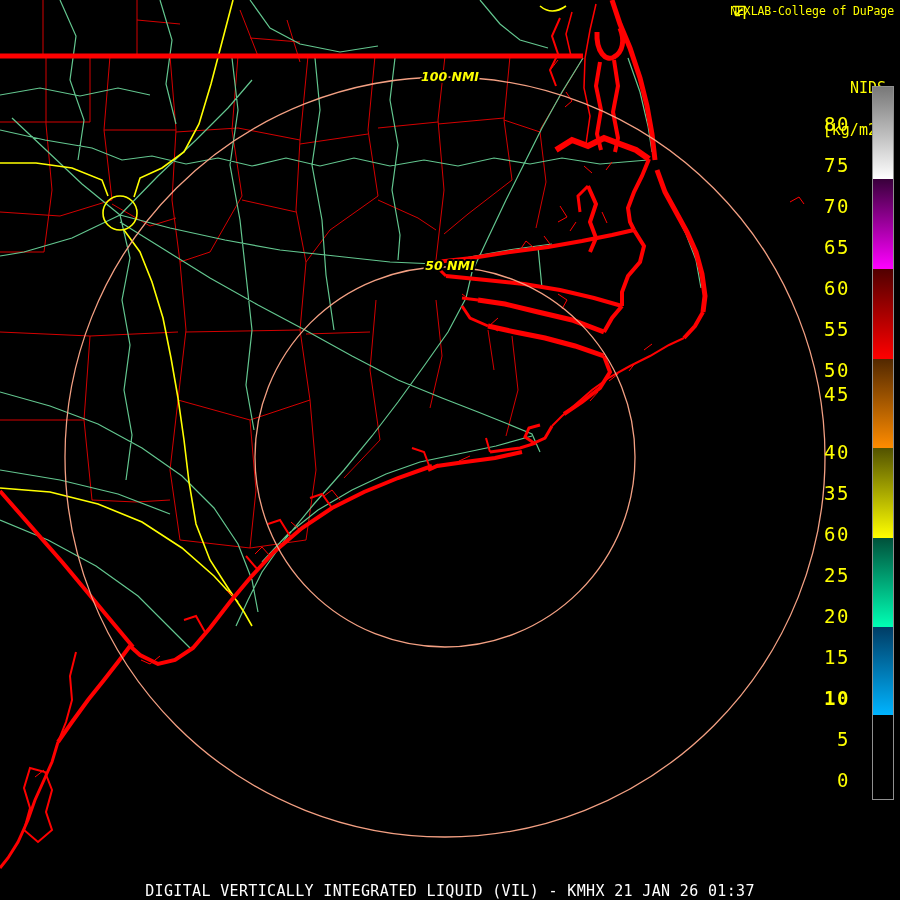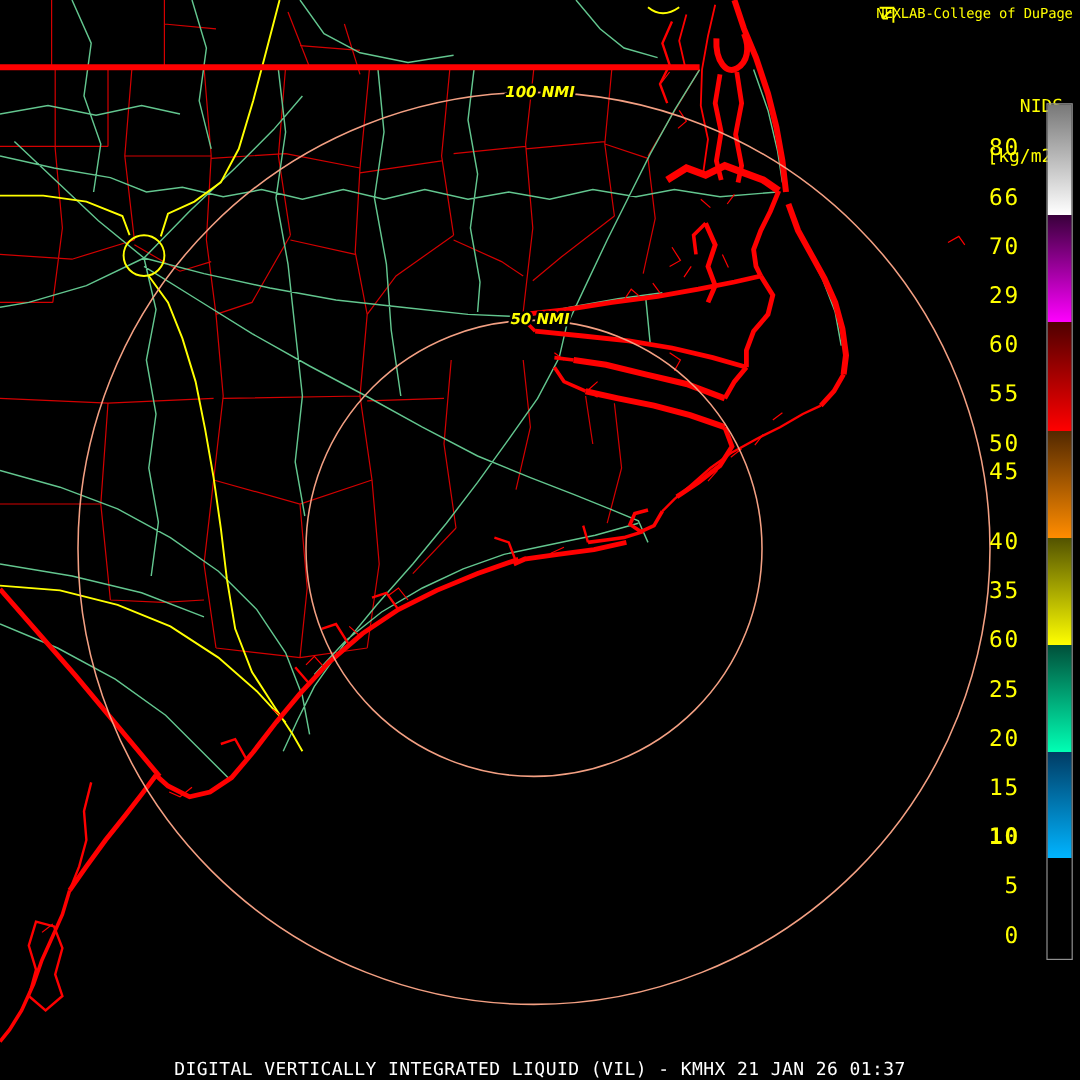--- a/index.html
+++ b/index.html
@@ -152,23 +152,23 @@
   </div>
 
   <div class="legend-head">
     <div>NIDS</div>
     <div>[kg/m2]</div>
   </div>
 
   <div id="colorbar" style="background: linear-gradient(rgb(120, 120, 120) 0%, rgb(255, 255, 255) 12.9%, rgb(56, 0, 58) 12.9%, rgb(255, 0, 255) 25.5%, rgb(80, 0, 0) 25.5%, rgb(255, 0, 0) 38.2%, rgb(82, 40, 0) 38.2%, rgb(255, 140, 0) 50.7%, rgb(82, 82, 0) 50.7%, rgb(255, 255, 0) 63.3%, rgb(0, 80, 58) 63.3%, rgb(0, 255, 180) 75.8%, rgb(0, 60, 100) 75.8%, rgb(0, 180, 255) 88.2%, rgb(0, 0, 0) 88.2%, rgb(0, 0, 0) 100%);"></div>
   <div id="ticks">
       <div class="tick" style="top: 124px;">80</div>
-      <div class="tick" style="top: 165px;">66</div>
+      <div class="tick" style="top: 165px;">75</div>
       <div class="tick" style="top: 206px;">70</div>
-      <div class="tick" style="top: 247px;">29</div>
+      <div class="tick" style="top: 247px;">65</div>
       <div class="tick" style="top: 288px;">60</div>
       <div class="tick" style="top: 329px;">55</div>
       <div class="tick" style="top: 370px;">50</div>
       <div class="tick" style="top: 394px;">45</div>
       <div class="tick" style="top: 452px;">40</div>
       <div class="tick" style="top: 493px; text-align: right;">35</div>
       <div class="tick" style="top: 534px;">60</div>
       <div class="tick" style="top: 575px;">25</div>
       <div class="tick" style="top: 616px;">20</div>
       <div class="tick" style="top: 657px;">15</div>

